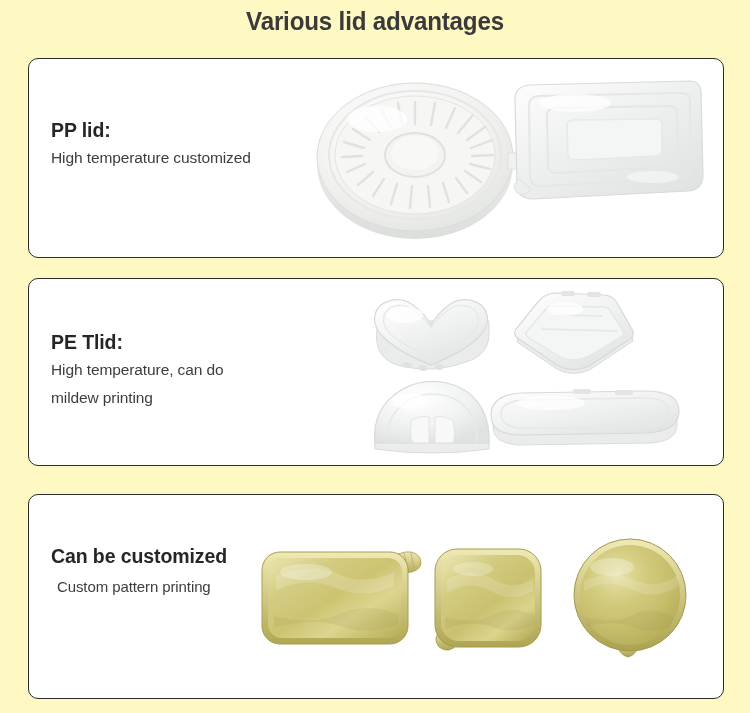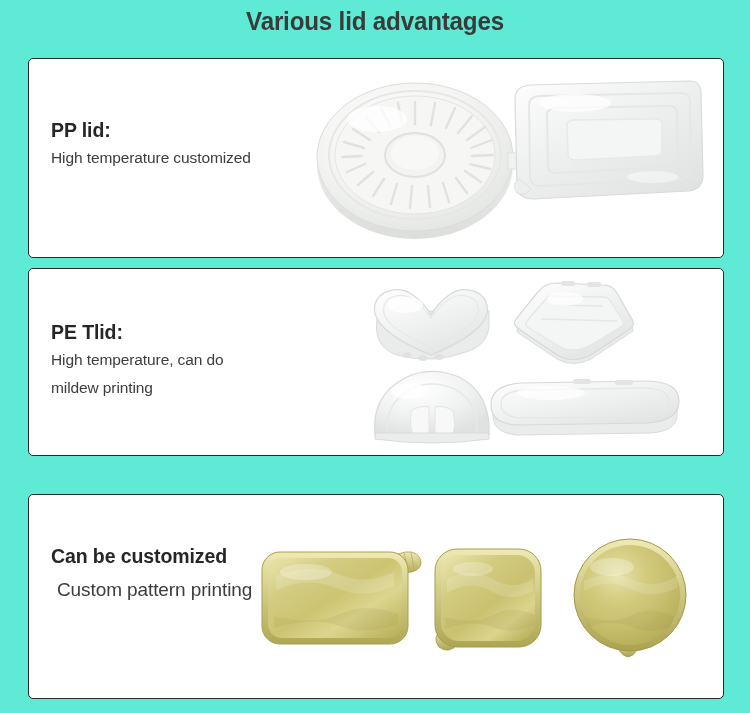--- a/index.html
+++ b/index.html
@@ -2,64 +2,64 @@
 <html><head>
 <meta charset="utf-8">
 <style>
   * { box-sizing: border-box; margin: 0; padding: 0; }
   html, body {
     width: 750px; height: 713px;
     background: #ffffff;
     font-family: "Liberation Sans", sans-serif;
     overflow: hidden;
   }
-  #page { position: relative; width: 750px; height: 713px; background: #5eead4; }
+  #page { position: relative; width: 750px; height: 713px; background: #fef9c3; }
 
   
   .title {
     position: absolute; top: 6px; left: 0; width: 750px;
     text-align: center;
     font-size: 26px;
     font-weight: bold;
     color: #3a3a3a;
     letter-spacing: -0.2px;
     transform: scaleX(0.93);
   }
 
   
   .panel {
     position: absolute;
     left: 28px; width: 696px;
     border: 1.6px solid #2b2b2b;
-    border-radius: 5px;
+    border-radius: 10px;
     background: #fff;
     overflow: hidden;
   }
   #panel-pp { top: 58px;  height: 200px; }
-  #panel-pe { top: 268px; height: 188px; }
+  #panel-pe { top: 278px; height: 188px; }
   #panel-cf { top: 494px; height: 205px; }
 
   .panel-label {
     position: absolute;
     left: 22px;
     color: #2e2e2e;
     z-index: 4;
   }
   .label-title {
     font-size: 19.5px; font-weight: bold; line-height: 1.18;
     color: #262626; letter-spacing: -0.1px;
   }
   .label-desc {
     font-size: 15.5px; font-weight: normal; line-height: 1.62;
     color: #3d3d3d; letter-spacing: -0.1px;
   }
   #label-pp { top: 60px; }
   #label-pe { top: 52px; }
   #label-cf { top: 50px; }
-  #label-cf .label-desc { padding-left: 6px; font-size: 19px; margin-top: 7px; }
+  #label-cf .label-desc { padding-left: 6px; font-size: 15px; margin-top: 7px; }
   #label-pp .label-desc { margin-top: 3px; }
   #label-pe .label-desc { margin-top: 3px; }
 
   
   .art { position: absolute; }
   .art svg { display: block; overflow: visible; }
 
   
   #art-pp-round { left: 286px; top: 10px; }
   #art-pp-rect  { left: 474px; top: 8px; }

